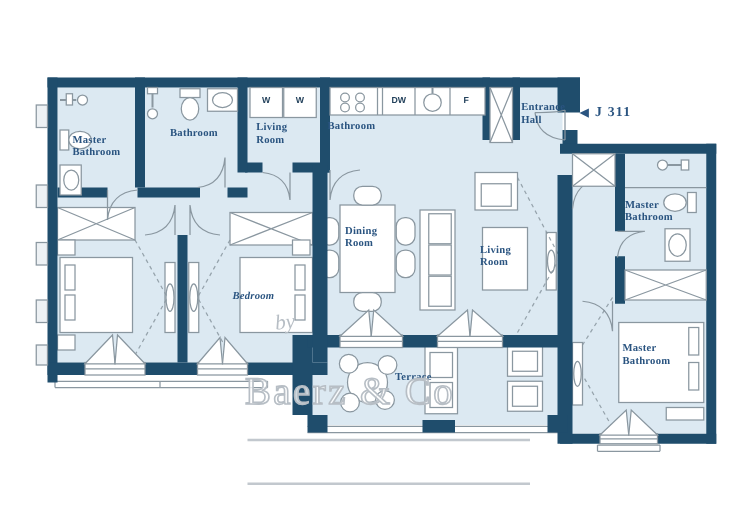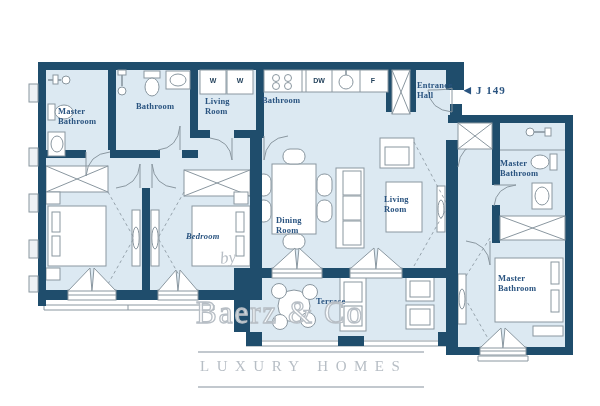--- a/index.html
+++ b/index.html
@@ -316,36 +316,35 @@
           <ellipse class="fw" cx="542" cy="196" rx="7" ry="9"></ellipse>
     </g>
   </g>
 </svg>
 
 <div class="lbl" style="left:58px;top:106px;width:48px;">Master Bathroom</div>
 <div class="lbl" style="left:136px;top:101px;width:55px;">Bathroom</div>
 <div class="lbl" style="left:205px;top:96px;width:46px;">Living Room</div>
 <div class="lbl" style="left:262px;top:95px;width:52px;">Bathroom</div>
 <div class="lbl" style="left:417px;top:80px;width:44px;">Entrance Hall</div>
-<div class="lbl" style="left:276px;top:179px;width:40px;margin-top:36px;">Dining Room</div>
+<div class="lbl" style="left:276px;top:179px;width:40px;">Dining Room</div>
 <div class="lbl" style="left:384px;top:194px;width:38px;">Living Room</div>
 <div class="lbl" style="left:186px;top:231px;width:56px;font-style:italic;">Bedroom</div>
 <div class="lbl" style="left:500px;top:158px;width:46px;">Master Bathroom</div>
 <div class="lbl" style="left:498px;top:273px;width:52px;">Master Bathroom</div>
 <div class="lbl" style="left:316px;top:296px;width:48px;font-family:Liberation Serif, serif;">Terrace</div>
 
 <div class="appl" style="left:200px;top:77px;width:26px;">W</div>
 <div class="appl" style="left:227px;top:77px;width:26px;">W</div>
 <div class="appl" style="left:306px;top:77px;width:26px;">DW</div>
 <div class="appl" style="left:360px;top:77px;width:26px;">F</div>
 
 <div class="unit" style="left:464px;top:84px;">
   <span class="arr">◀</span>
-  <span>J 149</span>
+  <span>J 311</span>
 </div>
 
 <div class="wm-by" style="left:220px;top:248px;">by</div>
 <div class="wm-brand" style="left:196px;top:295px;">Baerz &amp; Co</div>
 <div class="wm-line" style="left:198px;top:351px;width:226px;"></div>
-<div class="wm-tag" style="left:200px;top:358px;">LUXURY HOMES</div>
 <div class="wm-line" style="left:198px;top:386px;width:226px;"></div>
 
 </div>
 
 </body></html>

